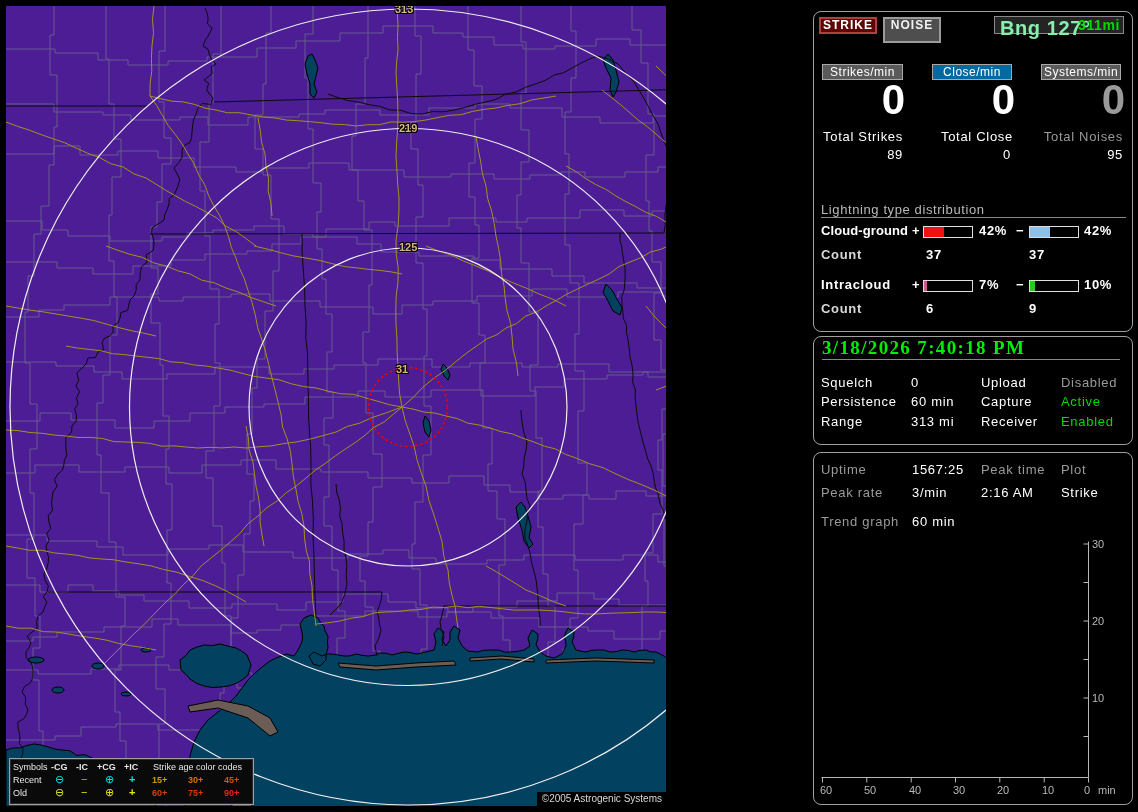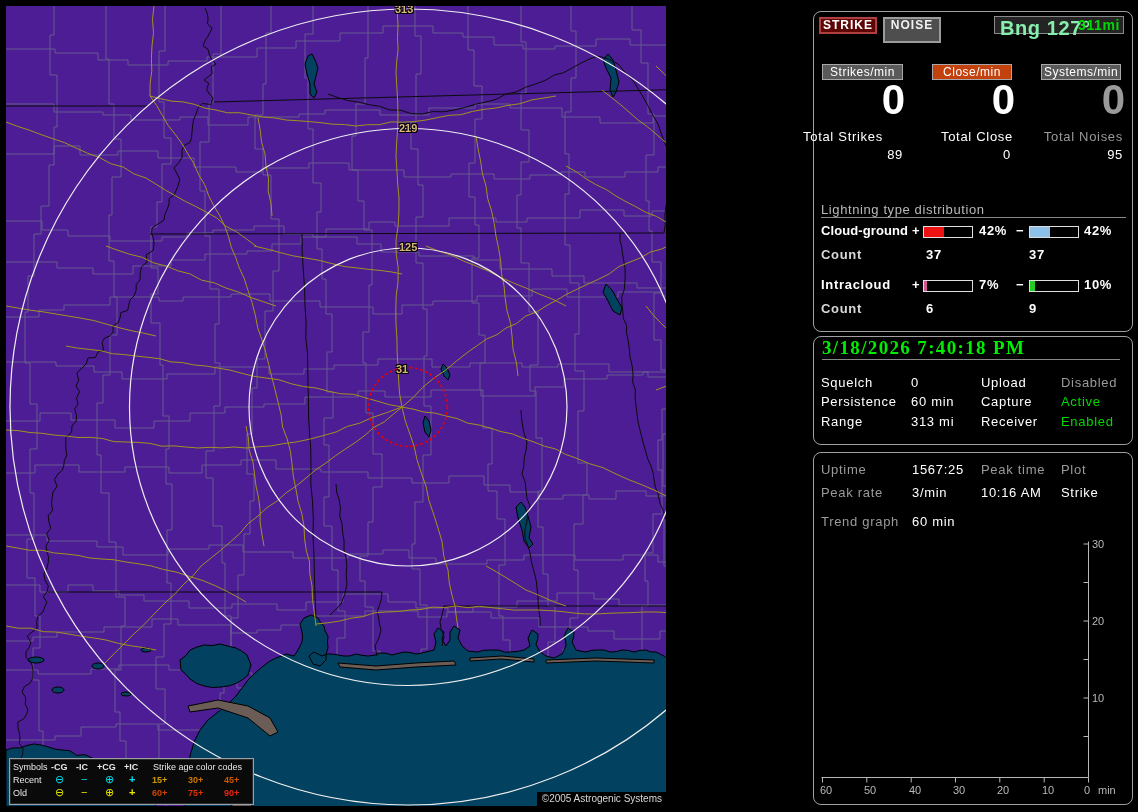--- a/index.html
+++ b/index.html
@@ -179,28 +179,28 @@
 <div class="box" style="top:336px;height:109px"></div>
 <div class="box" style="top:452px;height:353px"></div>
 
 <div class="btn" style="left:819px;top:17px;width:58px;height:17px;background:#5e0505;border:2px solid #b04040;letter-spacing:1px;line-height:13px">STRIKE</div>
 <div class="btn" style="left:883px;top:17px;width:58px;height:26px;background:#4e4e4e;border:2px solid #9b9b9b;letter-spacing:1px;line-height:13px;color:#f2f2f2">NOISE</div>
 <div class="abs" style="left:994px;top:16px;width:130px;height:18px;background:#242424;border:1px solid #8a8a8a"></div>
 <div class="abs" style="left:1000px;top:17px;font-size:20px;font-weight:bold;color:#86efac;letter-spacing:0.6px">Bng 127°</div>
 <div class="abs grn" style="left:1078px;top:17px;font-size:14px;font-weight:bold;letter-spacing:0.6px">311mi</div>
 
 <div class="btn" style="left:822px;top:64px;width:81px;height:16px;background:#5a5a5a;border:1px solid #a8a8a8;line-height:14px;font-weight:normal;letter-spacing:0.5px">Strikes/min</div>
-<div class="btn" style="left:932px;top:64px;width:80px;height:16px;background:#c2410c;border:1px solid #a8a8a8;line-height:14px;font-weight:normal;letter-spacing:0.5px">Close/min</div>
+<div class="btn" style="left:932px;top:64px;width:80px;height:16px;background:#0369a1;border:1px solid #a8a8a8;line-height:14px;font-weight:normal;letter-spacing:0.5px">Close/min</div>
 <div class="btn" style="left:1041px;top:64px;width:80px;height:16px;background:#5a5a5a;border:1px solid #a8a8a8;line-height:14px;font-weight:normal;letter-spacing:0.5px">Systems/min</div>
 
 <div class="abs wh" style="left:805px;top:76px;width:100px;text-align:right;font-size:42px;font-weight:bold">0</div>
 <div class="abs wh" style="left:915px;top:76px;width:100px;text-align:right;font-size:42px;font-weight:bold">0</div>
 <div class="abs gr" style="left:1025px;top:76px;width:100px;text-align:right;font-size:42px;font-weight:bold">0</div>
 
-<div class="abs t13" style="left:803px;top:129px;width:100px;">Total Strikes</div>
+<div class="abs t13" style="left:803px;top:129px;width:100px;text-align:right">Total Strikes</div>
 <div class="abs t13" style="left:913px;top:129px;width:100px;text-align:right">Total Close</div>
 <div class="abs t13 gr" style="left:1023px;top:129px;width:100px;text-align:right">Total Noises</div>
 <div class="abs t13" style="left:803px;top:147px;width:100px;text-align:right">89</div>
 <div class="abs t13" style="left:913px;top:147px;width:98px;text-align:right">0</div>
 <div class="abs t13" style="left:1023px;top:147px;width:100px;text-align:right">95</div>
 
 <div class="abs" style="left:821px;top:202px;font-size:13px;color:#b8b8b8;letter-spacing:0.6px">Lightning type distribution</div>
 <div class="abs" style="left:821px;top:217px;width:305px;border-top:1px solid #8a8a8a"></div>
 
 <div class="abs b13" style="left:821px;top:223px;letter-spacing:0.1px">Cloud-ground</div>
@@ -249,21 +249,21 @@
 <div class="abs t13" style="left:911px;top:414px">313 mi</div>
 <div class="abs t13" style="left:981px;top:414px">Receiver</div>
 <div class="abs t13 grn" style="left:1061px;top:414px">Enabled</div>
 
 <div class="abs t13 gr" style="left:821px;top:462px">Uptime</div>
 <div class="abs t13" style="left:912px;top:462px">1567:25</div>
 <div class="abs t13 gr" style="left:981px;top:462px">Peak time</div>
 <div class="abs t13 gr" style="left:1061px;top:462px">Plot</div>
 <div class="abs t13 gr" style="left:821px;top:485px">Peak rate</div>
 <div class="abs t13" style="left:912px;top:485px">3/min</div>
-<div class="abs t13" style="left:981px;top:485px">10:16 AM</div>
+<div class="abs t13" style="left:981px;top:485px">2:16 AM</div>
 <div class="abs t13" style="left:1061px;top:485px">Strike</div>
 <div class="abs t13 gr" style="left:821px;top:514px">Trend graph</div>
 <div class="abs t13" style="left:912px;top:514px">60 min</div>
 
 <svg class="abs" style="left:813px;top:452px" width="320" height="353" viewBox="0 0 320 353">
 <g stroke="#b8b8b8" fill="none" stroke-width="1">
 <path d="M275.5 89.5 V325.5 H8.5"></path>
 <path d="M270.5 92 H275.5"></path>
 <path d="M270.5 130.5 H275.5"></path>
 <path d="M270.5 169 H275.5"></path>

